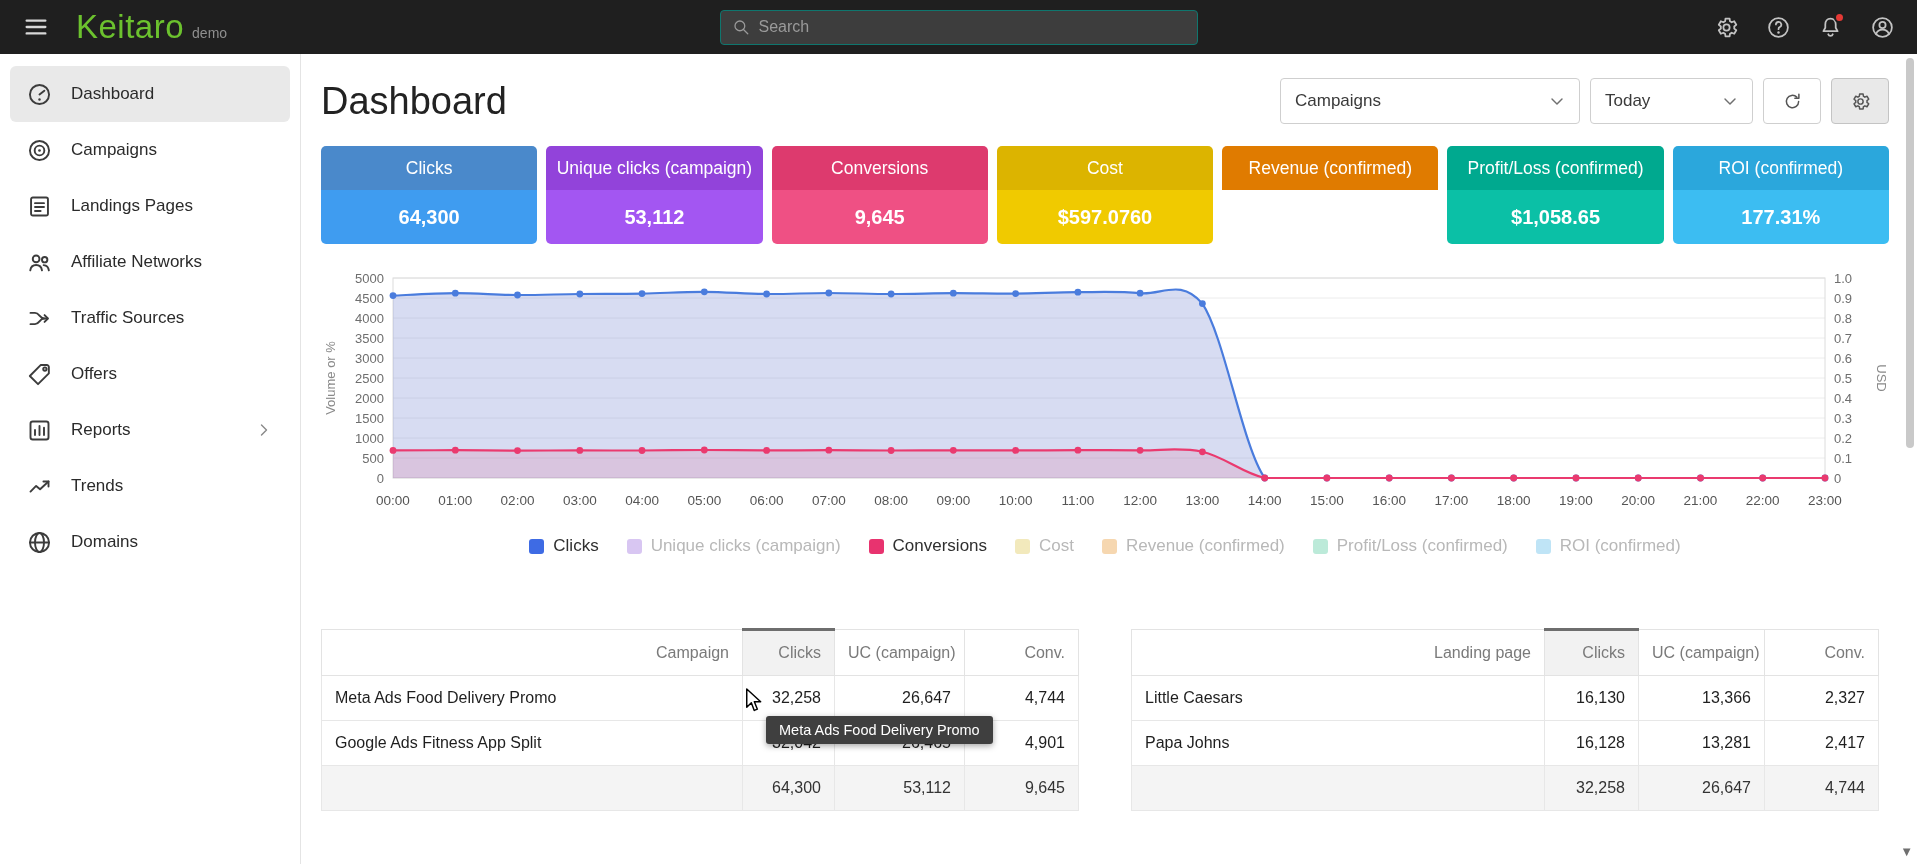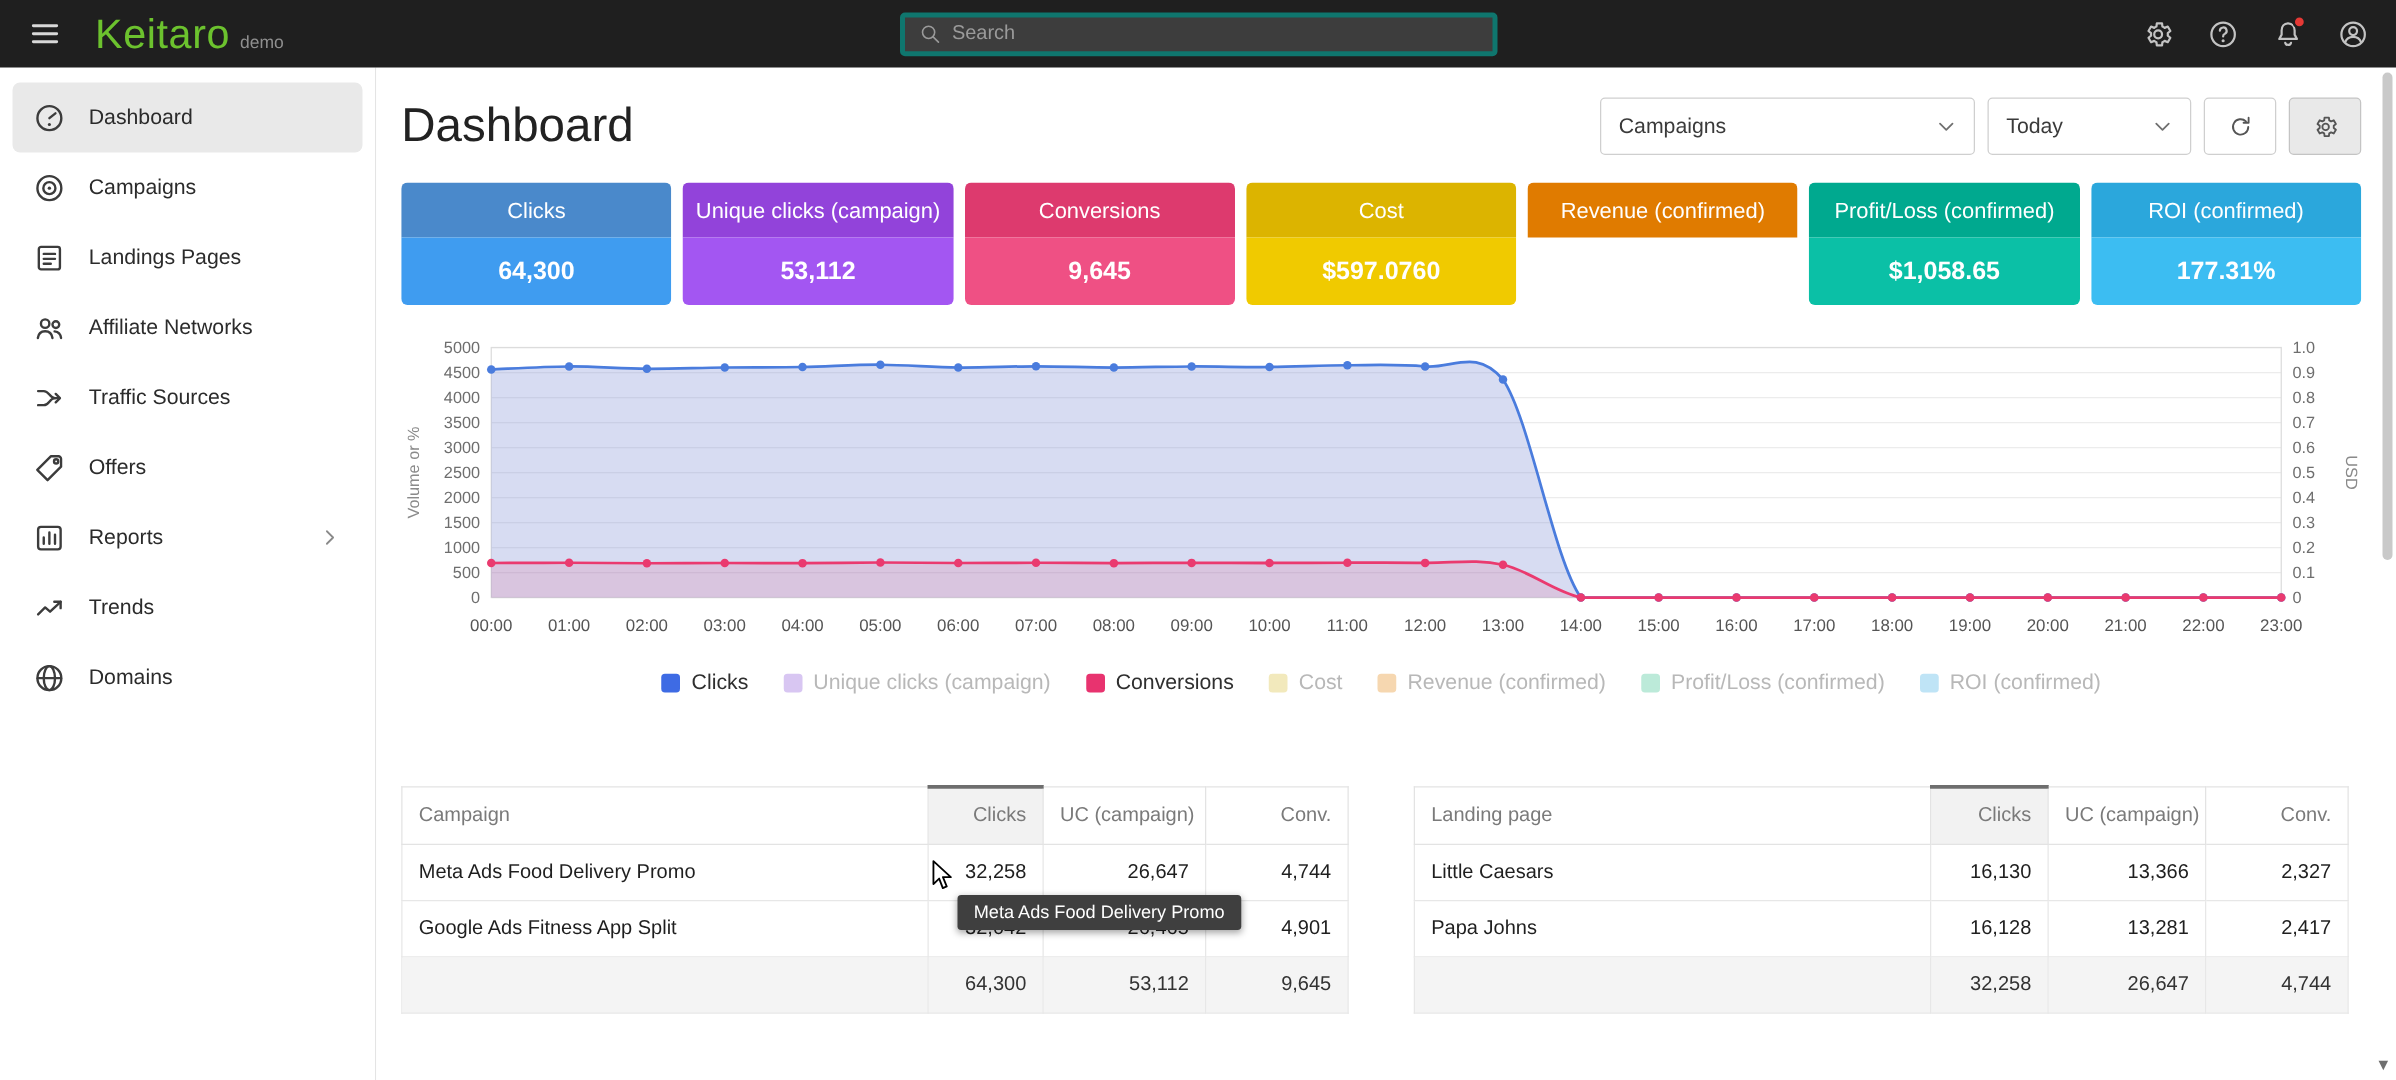--- a/index.html
+++ b/index.html
@@ -7,21 +7,21 @@
     font-family:"Liberation Sans","DejaVu Sans",sans-serif}
   .page{position:relative;width:1917px;height:864px;overflow:hidden}
 
   
   .topbar{height:54px;background:#1f1f1f;display:flex;align-items:center;padding:0 22px;position:relative;z-index:5}
   .hamburger{width:28px;height:28px;color:#d8d8d8;cursor:pointer;flex-shrink:0}
   .logo{display:flex;align-items:baseline;margin-left:26px;cursor:pointer}
   .logo-text{color:#6cc22e;font-size:33px;font-weight:normal;letter-spacing:.5px}
   .logo-demo{color:#8f8f8f;font-size:14px;margin-left:8px}
   .search{position:absolute;left:50%;transform:translateX(-50%);width:478px;height:35px;background:#3d3d3d;
-    border:4px solid #0f766e;border-radius:4px;display:flex;align-items:center;padding:0 11px;gap:9px}
+    border:1px solid #0f766e;border-radius:4px;display:flex;align-items:center;padding:0 11px;gap:9px}
   .search .sicon{width:18px;height:18px;color:#9a9a9a;flex-shrink:0}
   .search input{flex:1;background:transparent;border:none;outline:none;color:#e5e5e5;font-size:16px}
   .search input::placeholder{color:#9a9a9a}
   .topbar-icons{margin-left:auto;display:flex;align-items:center;gap:27px}
   .tb-icon{width:25px;height:25px;color:#c3c3c3;position:relative;cursor:pointer}
   .bell-dot{position:absolute;top:-3px;right:-2px;width:11px;height:11px;border-radius:50%;background:#e53935;border:2px solid #1f1f1f}
 
   
   .layout{display:flex;height:810px}
   .sidebar{width:301px;background:#fff;border-right:1px solid #e4e4e4;padding-top:12px;flex-shrink:0}
@@ -55,21 +55,21 @@
   .chart-wrap{margin-top:24px}
   .chart-wrap svg{display:block;width:100%;height:auto;font-family:"Liberation Sans",sans-serif}
   .legend{display:flex;justify-content:center;align-items:center;gap:28px;margin-top:22px}
   .legend-item{display:flex;align-items:center;gap:9px;font-size:17px;color:#2f2f2f;cursor:pointer;white-space:nowrap}
   .legend-item.inactive{color:#b8b8b8}
   .legend-swatch{width:15px;height:15px;border-radius:3px;flex-shrink:0}
 
   
   .tables-row{display:flex;gap:52px;margin-top:72px}
   table.data-table{border-collapse:collapse;font-size:16px;table-layout:fixed}
-  .data-table th{font-weight:400;color:#7a7a7a;text-align:left;padding:13px 13px;border:1px solid #e3e3e3;
+  .data-table th{font-weight:400;color:#7a7a7a;text-align:right;padding:13px 13px;border:1px solid #e3e3e3;
     background:#fff;white-space:nowrap;overflow:hidden}
   .data-table th.num,.data-table td.num{text-align:right}
   .data-table th.sorted{border-top:3px solid #6e6e6e;background:#f2f2f2}
   .data-table td{padding:13px 13px;border:1px solid #e7e7e7;color:#1f1f1f;white-space:nowrap;overflow:hidden}
   .data-table tfoot td{background:#f4f4f4;color:#333}
 
   
   .tooltip{position:absolute;left:766px;top:716px;background:#3f3f3f;color:#fff;font-size:14.5px;padding:6px 13px;
     border-radius:3px;z-index:20;box-shadow:0 2px 6px rgba(0,0,0,.35);white-space:nowrap}
   .cursor{position:absolute;left:744px;top:688px;z-index:21;width:22px;height:27px}

